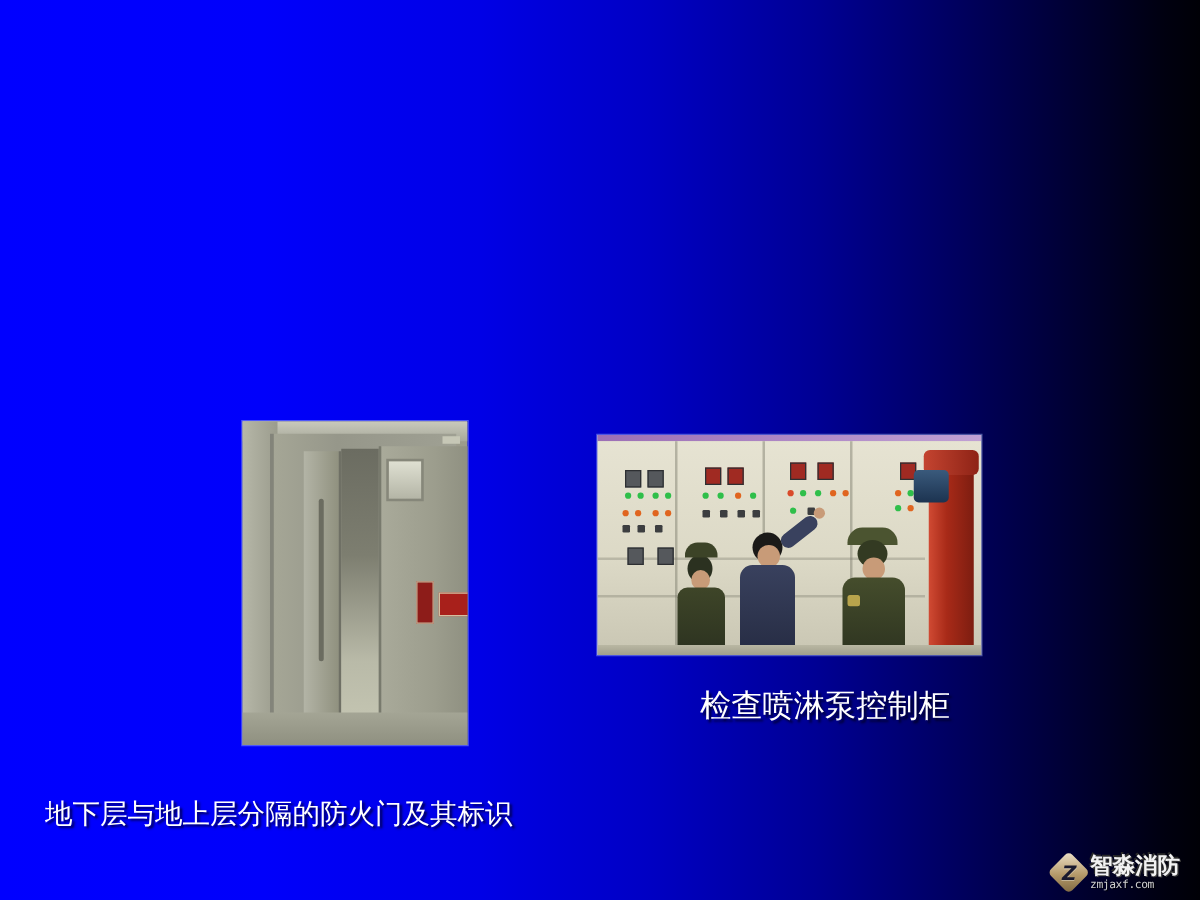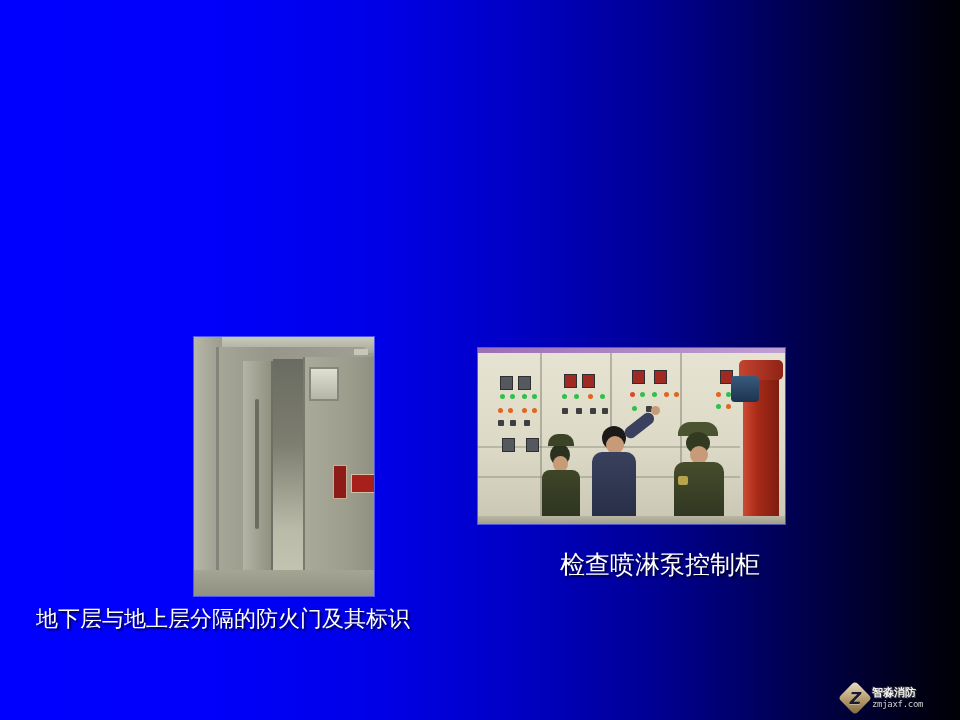--- a/index.html
+++ b/index.html
@@ -221,21 +221,21 @@
   
   .caption {
     position: absolute;
     font-family: "DejaVu Sans", "Liberation Sans", sans-serif;
     font-size: 22px;
     font-weight: normal;
     color: #ffffff;
     text-shadow: 2px 2px 2px rgba(0,0,25,0.8);
     white-space: nowrap;
   }
-  #caption-door { left: 36px; top: 604px; }
+  #caption-door { left: 36px; top: 636px; }
   #caption-cabinet { left: 512px; top: 548px; font-size: 25px; margin-left: 48px; }
 
   
   #watermark {
     position: absolute;
     left: 842px;
     top: 681px;
     width: 112px;
     height: 34px;
     display: flex;
@@ -258,21 +258,21 @@
     display: flex; align-items: center; justify-content: center;
     font-family: "DejaVu Sans", "Liberation Sans", sans-serif;
     font-weight: bold; font-size: 16px; font-style: italic;
     color: #1a1a2e;
     text-shadow: 0 1px 0 rgba(255,255,255,0.35);
   }
   #wm-text { display: flex; flex-direction: column; line-height: 1; }
   #wm-name {
     font-family: "DejaVu Sans", "Liberation Sans", sans-serif;
     font-weight: bold;
-    font-size: 11px;
+    font-size: 18px;
     color: #f2f2f2;
     text-shadow: 1px 1px 0 #3a3a3a, -1px -1px 0 #2a2a2a;
     letter-spacing: 0px;
   }
   #wm-url {
     font-family: "DejaVu Sans Mono", "Liberation Mono", monospace;
     font-size: 9px;
     color: #cfcfcf;
     letter-spacing: -0.3px;
     margin-top: 2px;

